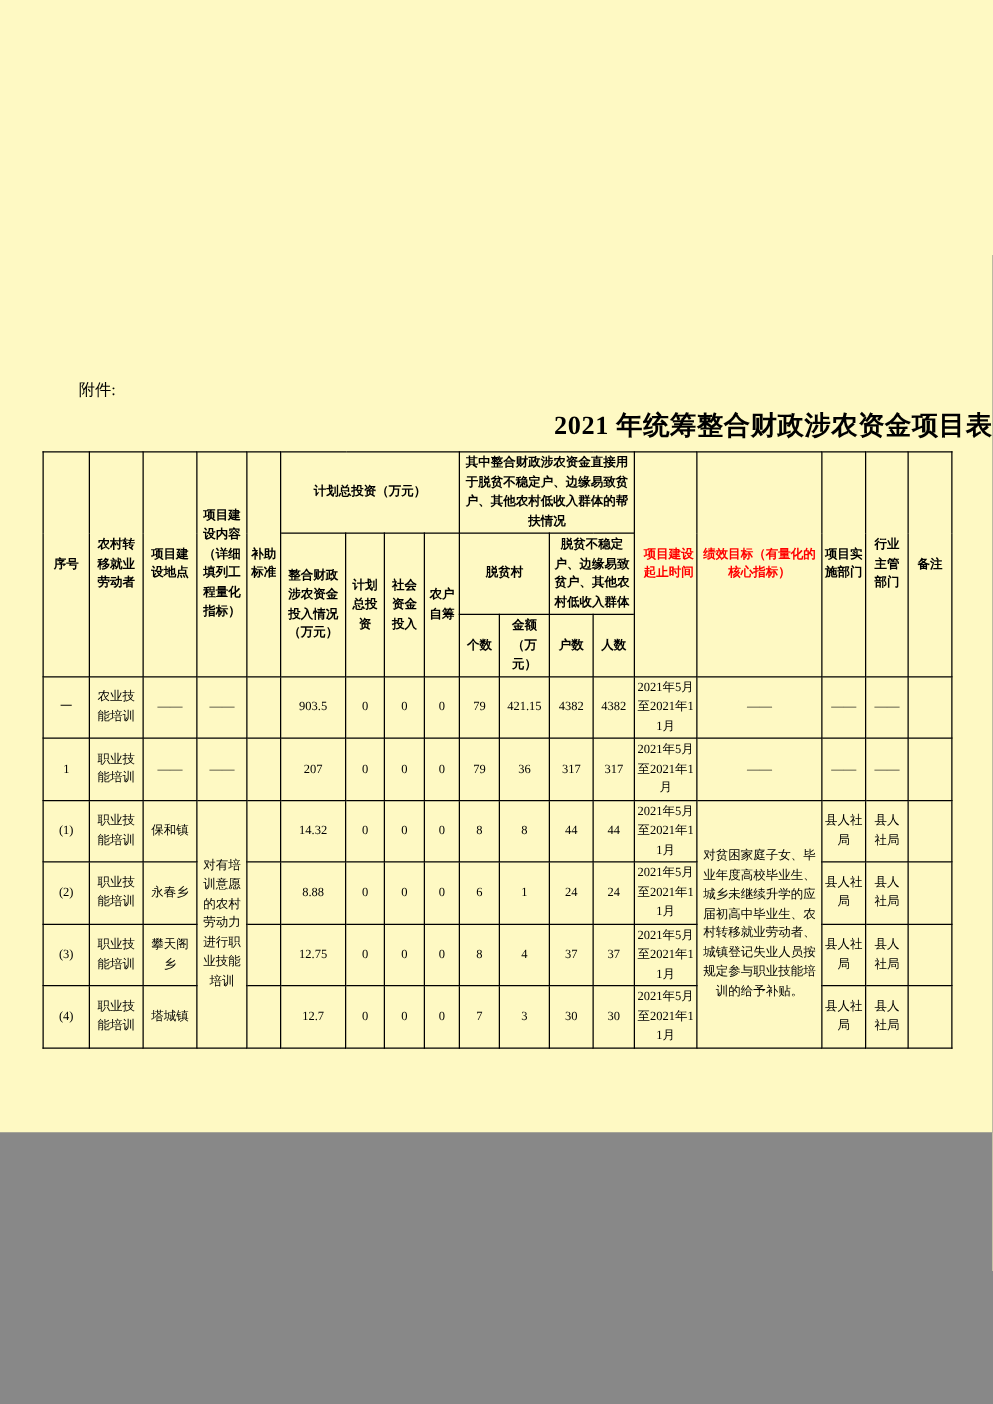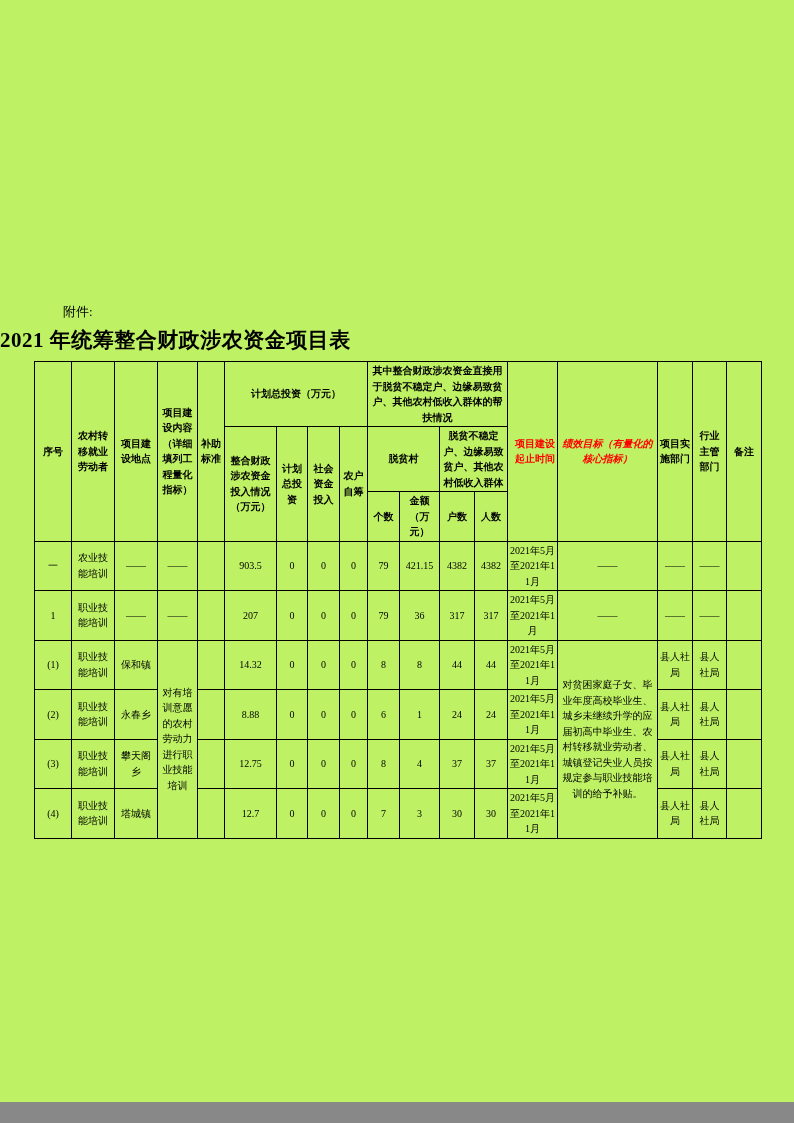--- a/index.html
+++ b/index.html
@@ -1,38 +1,38 @@
 <!DOCTYPE html>
 <html><head>
 <meta charset="utf-8">
 <style>
   * { margin: 0; padding: 0; box-sizing: border-box; }
   html, body { background: #888; }
   .page {
     position: relative;
     width: 794px;
-    height: 1102px;
+    height: 906px;
     margin: 0 auto;
-    background: #bef264;
+    background: #fef9c3;
     font-family: "Liberation Serif", "DejaVu Serif", serif;
     color: #000;
     overflow: hidden;
   }
   .attachment {
     position: absolute;
     left: 63px;
     top: 303px;
     font-size: 13px;
   }
   .doc-title {
     position: absolute;
     left: 0;
     top: 326px;
     width: 100%;
-    text-align: left;
+    text-align: right;
     font-size: 21px;
     font-weight: bold;
     letter-spacing: 0.5px;
   }
   .table-wrap {
     position: absolute;
     left: 34px;
     top: 361px;
   }
   table.main {
@@ -101,21 +101,21 @@
       <tbody>
         <tr class="hA">
           <th rowspan="3">序号</th>
           <th rowspan="3">农村转移就业劳动者</th>
           <th rowspan="3">项目建设地点</th>
           <th rowspan="3">项目建设内容（详细填列工程量化指标）</th>
           <th rowspan="3">补助标准</th>
           <th colspan="4">计划总投资（万元）</th>
           <th colspan="4" class="small-hdr">其中整合财政涉农资金直接用于脱贫不稳定户、边缘易致贫户、其他农村低收入群体的帮扶情况</th>
           <th rowspan="3" style="color: rgb(255, 0, 0); text-align: right;">项目建设起止时间</th>
-          <th rowspan="3" style="color: rgb(255, 0, 0); font-style: italic;">绩效目标（有量化的核心指标）</th>
+          <th rowspan="3" style="color: rgb(255, 0, 0);">绩效目标（有量化的核心指标）</th>
           <th rowspan="3">项目实施部门</th>
           <th rowspan="3">行业主管部门</th>
           <th rowspan="3">备注</th>
         </tr>
         <tr class="hB">
           <th rowspan="2">整合财政涉农资金投入情况（万元）</th>
           <th rowspan="2">计划总投资</th>
           <th rowspan="2">社会资金投入</th>
           <th rowspan="2">农户自筹</th>
           <th colspan="2">脱贫村</th>

